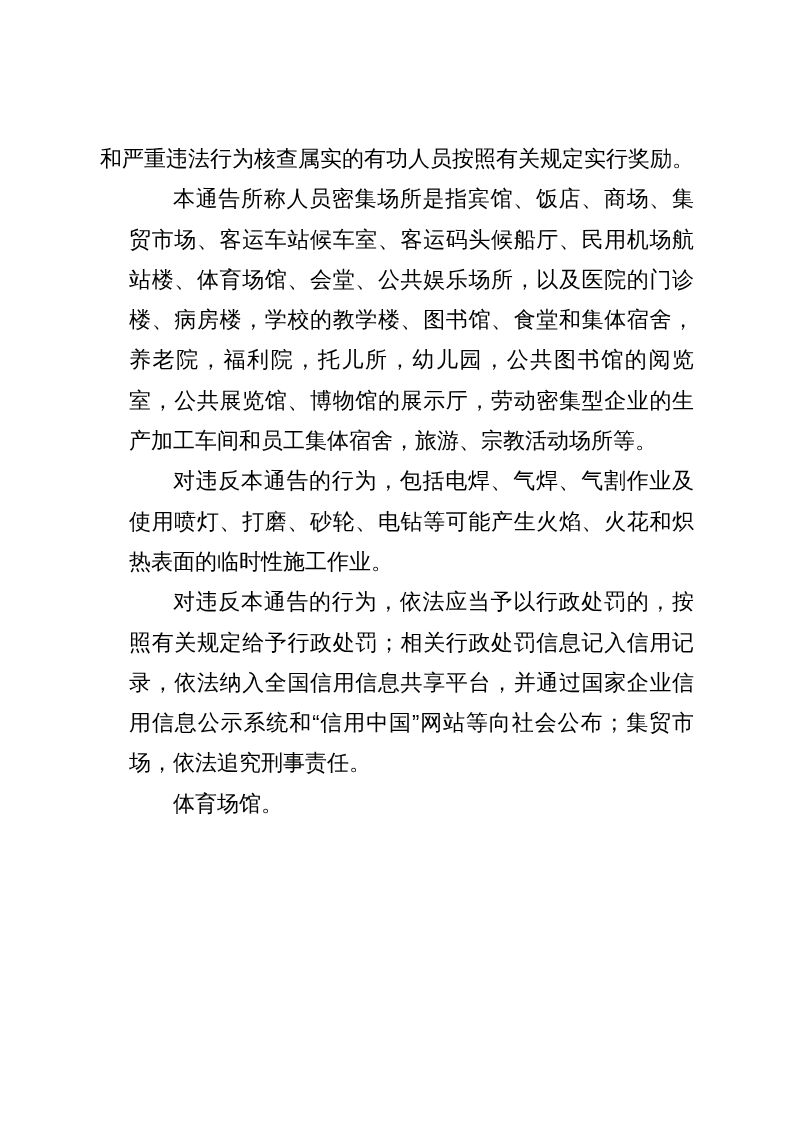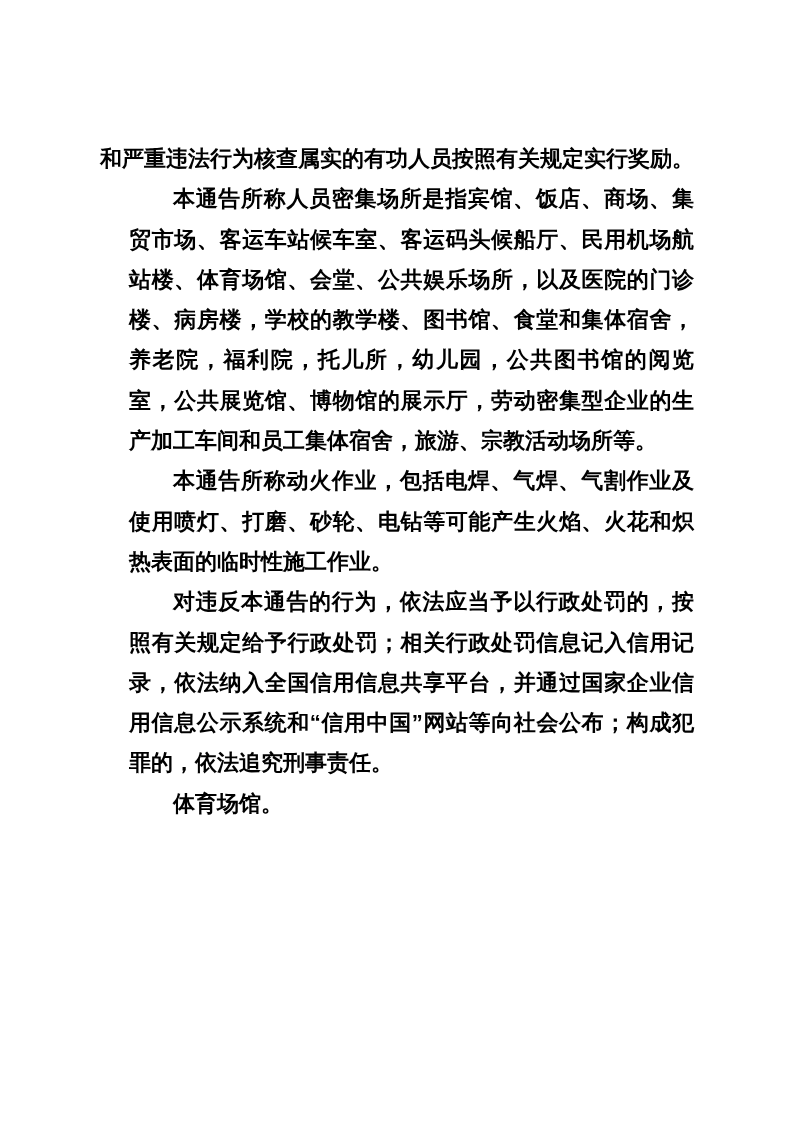--- a/index.html
+++ b/index.html
@@ -8,21 +8,20 @@
     background: #ffffff;
   }
   .page {
     position: relative;
     width: 793px;
     height: 950px;
     background: #ffffff;
     overflow: hidden;
     font-family: "Liberation Sans", "DejaVu Sans", sans-serif;
     color: #000000;
-    font-weight: bold;
   }
   .doc-body {
     position: absolute;
     left: 100px;
     top: 139px;
     width: 594px;
     font-size: 22px;
     line-height: 40.3px;
     letter-spacing: 0;
     text-align: justify;
@@ -54,22 +53,22 @@
   }
 </style>
 </head>
 <body>
 
 <div class="page" style="background: rgb(255, 255, 255);">
 
   <div class="doc-body" style="color: rgb(0, 0, 0);">
       <p class="para">和严重违法行为核查属实的有功人员按照有关规定实行奖励。</p>
       <p class="para indent">本通告所称人员密集场所是指宾馆、饭店、商场、集贸市场、客运车站候车室、客运码头候船厅、民用机场航站楼、体育场馆、会堂、公共娱乐场所，以及医院的门诊楼、病房楼，学校的教学楼、图书馆、食堂和集体宿舍，养老院，福利院，托儿所，幼儿园，公共图书馆的阅览室，公共展览馆、博物馆的展示厅，劳动密集型企业的生产加工车间和员工集体宿舍，旅游、宗教活动场所等。</p>
-      <p class="para indent">本通告所称动火作业，包括电焊、气焊、气割作业及使用喷灯、打磨、砂轮、电钻等可能产生火焰、火花和炽热表面的临时性施工作业。</p>
-      <p class="para indent">对违反本通告的行为，依法应当予以行政处罚的，按照有关规定给予行政处罚；相关行政处罚信息记入信用记录，依法纳入全国信用信息共享平台，并通过国家企业信用信息公示系统和“信用中国”网站等向社会公布；构成犯罪的，依法追究刑事责任。</p>
+      <p class="para indent">对违反本通告的行为，包括电焊、气焊、气割作业及使用喷灯、打磨、砂轮、电钻等可能产生火焰、火花和炽热表面的临时性施工作业。</p>
+      <p class="para indent">对违反本通告的行为，依法应当予以行政处罚的，按照有关规定给予行政处罚；相关行政处罚信息记入信用记录，依法纳入全国信用信息共享平台，并通过国家企业信用信息公示系统和“信用中国”网站等向社会公布；集贸市场，依法追究刑事责任。</p>
       <p class="para indent">体育场馆。</p>
     </div>
 
   <div class="footer">
     <span class="dash" style="color: rgb(153, 153, 153);">—</span><span class="num" style="color: rgb(0, 0, 0);">4</span><span class="dash" style="color: rgb(153, 153, 153);">—</span>
   </div>
 
 </div>
 
 </body></html>

